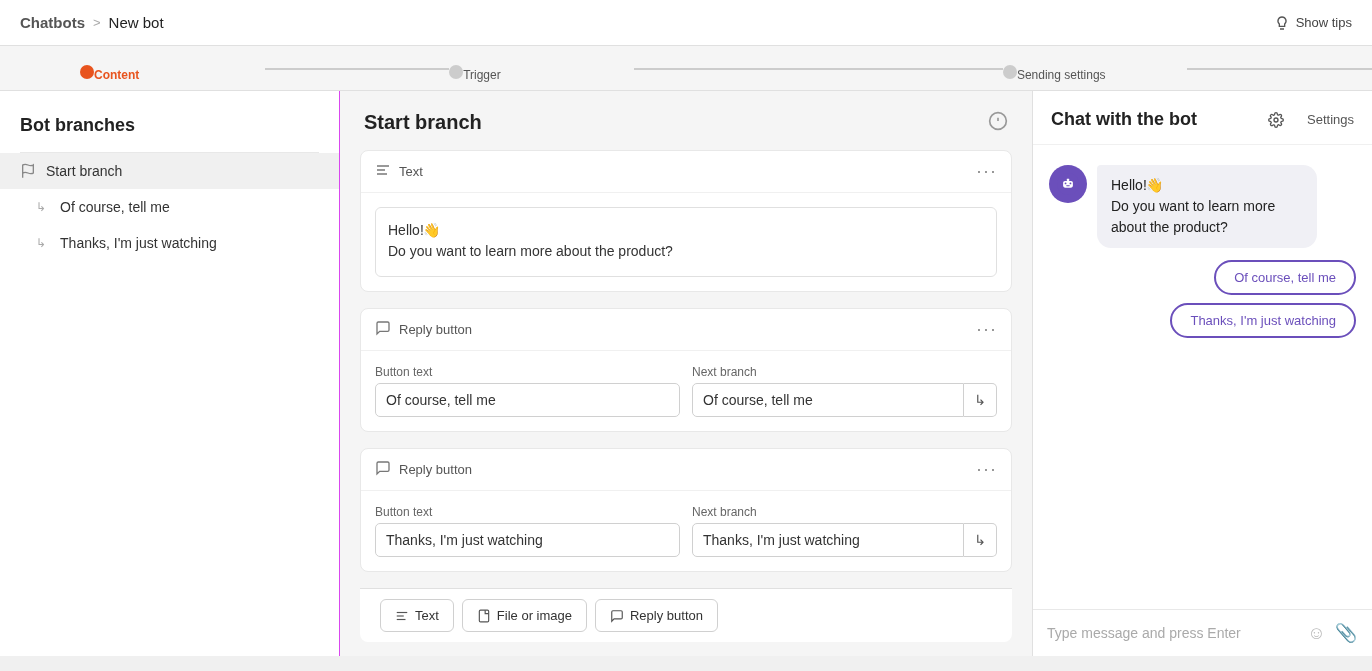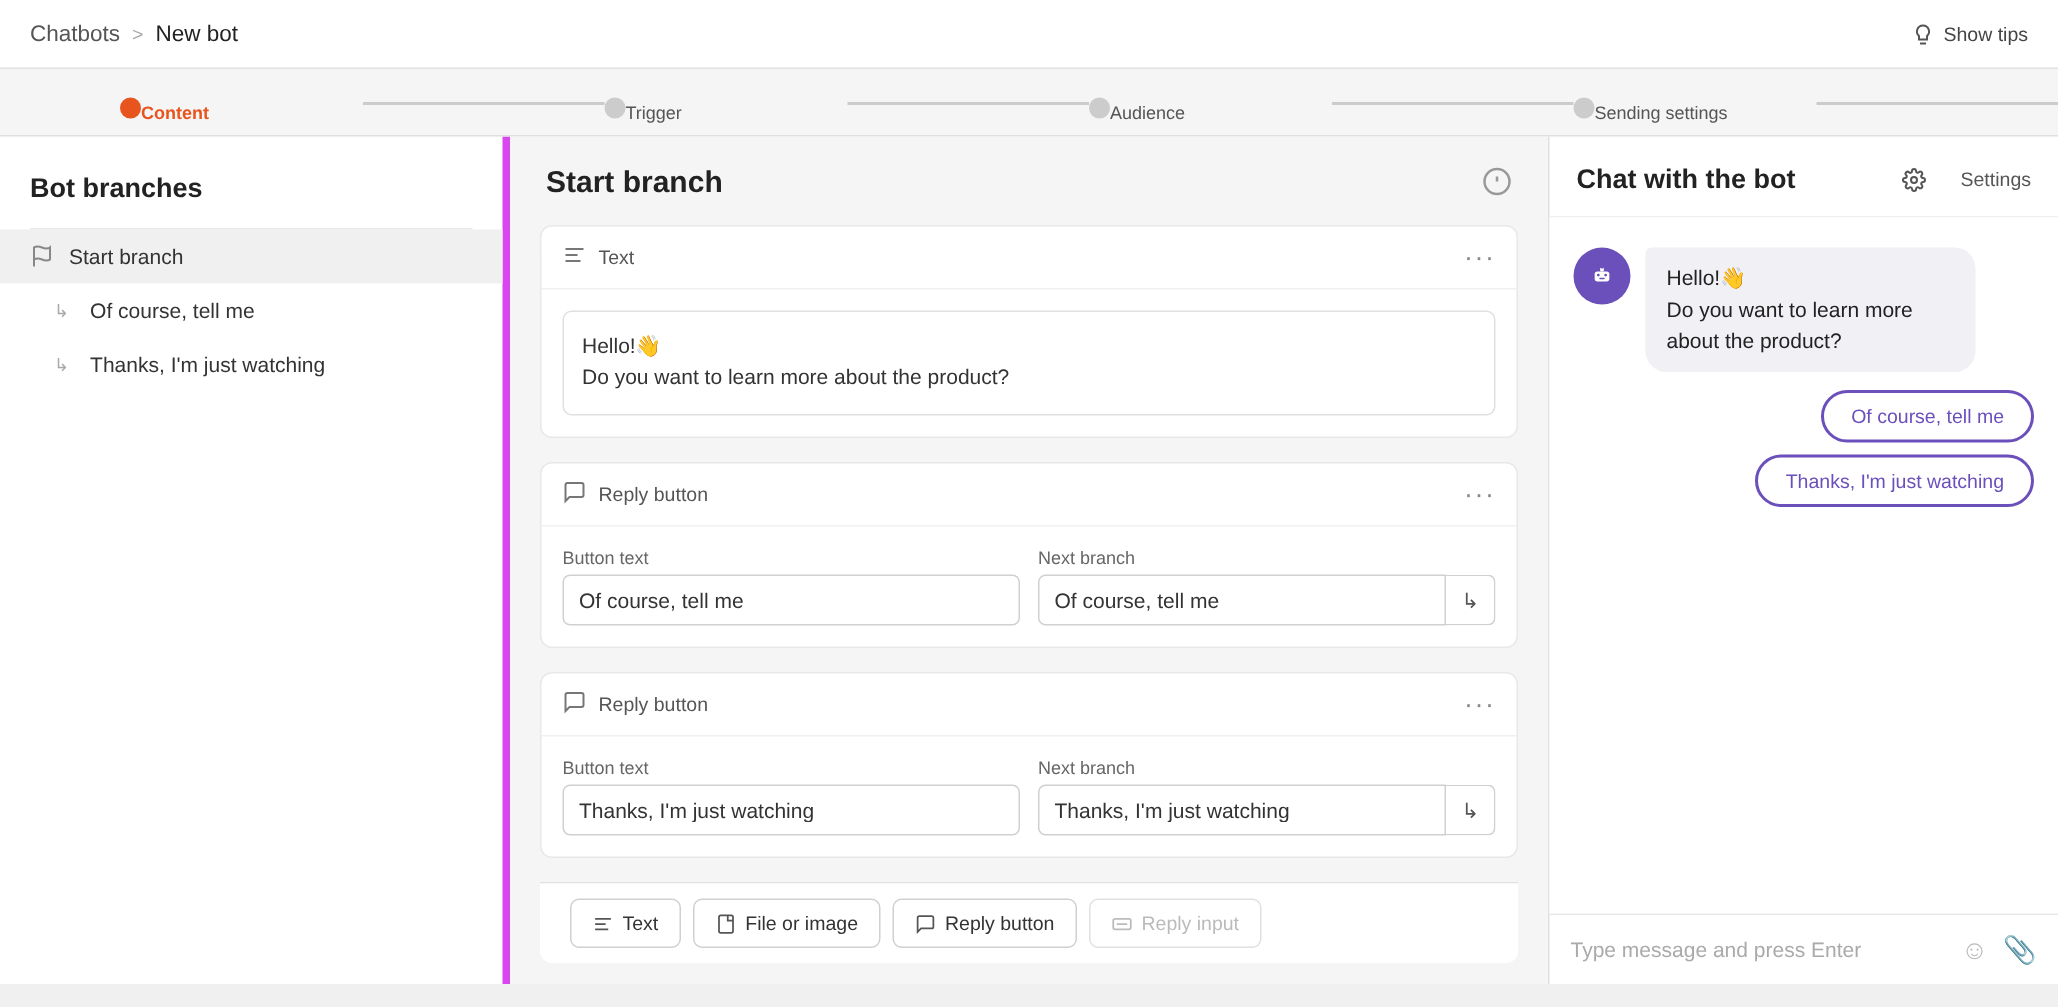--- a/index.html
+++ b/index.html
@@ -4,21 +4,21 @@
   <style>
     * { box-sizing: border-box; margin: 0; padding: 0; }
     body { font-family: -apple-system, BlinkMacSystemFont, 'Segoe UI', sans-serif; font-size: 14px; background: #f0f0f0; color: #222; }
 
     
     .topbar {
       display: flex; align-items: center; justify-content: space-between;
       padding: 0 20px; height: 46px; background: #fff; border-bottom: 1px solid #e0e0e0;
     }
     .breadcrumb { display: flex; align-items: center; gap: 8px; font-size: 15px; }
-    .breadcrumb-chatbots { color: #555; font-weight: 400; cursor: pointer; }
+    .breadcrumb-chatbots { color: #555; font-weight: 700; cursor: pointer; }
     .breadcrumb-sep { color: #aaa; font-size: 13px; }
     .breadcrumb-current { color: #222; font-weight: 500; }
     .show-tips { display: flex; align-items: center; gap: 6px; font-size: 13px; color: #444; cursor: pointer; }
     .show-tips svg { width: 16px; height: 16px; }
 
     
     .stepper {
       background: #f5f5f5; padding: 16px 0 8px 0;
       display: flex; align-items: flex-start; justify-content: center; gap: 0;
       border-bottom: 1px solid #e0e0e0;
@@ -32,21 +32,21 @@
     .step-label.active { color: #e8541e; font-weight: 600; }
     .step-connector { flex: 1; height: 2px; background: #ccc; align-self: center; margin-top: -6px; }
 
     
     .main-layout {
       display: flex; height: calc(671px - 46px - 60px); overflow: hidden;
     }
 
     
     .sidebar {
-      width: 340px; min-width: 240px; background: #fff; border-right: 5px solid #d946ef;
+      width: 340px; min-width: 240px; background: #fff; border-right: 1px solid #d946ef;
       padding: 24px 0 0 0; flex-shrink: 0;
     }
     .sidebar-title { font-size: 18px; font-weight: 700; padding: 0 20px 16px 20px; }
     .sidebar-divider { height: 1px; background: #e8e8e8; margin: 0 20px; }
     .sidebar-item {
       display: flex; align-items: center; gap: 10px; padding: 10px 20px;
       cursor: pointer; color: #333; font-size: 14px;
     }
     .sidebar-item.active { background: #f0f0f0; font-weight: 500; }
     .sidebar-item-icon { color: #888; display: flex; align-items: center; }
@@ -177,24 +177,20 @@
   <div class="step" style="padding-left:80px;">
     <span class="step-dot active"></span>
     <span class="step-label active">Content</span>
   </div>
   <div class="step-connector"></div>
   <div class="step">
     <span class="step-dot"></span>
     <span class="step-label">Trigger</span>
   </div>
   <div class="step-connector"></div>
-  <div class="step">
-    <span class="step-dot"></span>
-    <span class="step-label">Audience</span>
-  </div>
   <div class="step-connector"></div>
   <div class="step">
     <span class="step-dot"></span>
     <span class="step-label">Sending settings</span>
   </div>
   <div class="step-connector"></div>
 </div>
 
 <div class="main-layout">
 
@@ -328,27 +324,20 @@
             <polyline points="14,2 14,8 20,8"></polyline>
           </svg>
         <span>File or image</span>
       </button>
       <button class="toolbar-btn">
         <svg width="14" height="14" viewBox="0 0 24 24" fill="none" stroke="#555" stroke-width="2">
             <path d="M21 15a2 2 0 0 1-2 2H7l-4 4V5a2 2 0 0 1 2-2h14a2 2 0 0 1 2 2z"></path>
           </svg>
         <span>Reply button</span>
       </button>
-      <button class="toolbar-btn disabled">
-        <svg width="14" height="14" viewBox="0 0 24 24" fill="none" stroke="#bbb" stroke-width="2">
-            <rect x="2" y="6" width="20" height="12" rx="2"></rect>
-            <line x1="6" y1="12" x2="18" y2="12"></line>
-          </svg>
-        <span style="color:#bbb;">Reply input</span>
-      </button>
     </div>
   </div>
 
   <div class="chat-panel">
     <div class="chat-header">
       <span class="chat-title">Chat with the bot</span>
       <div class="chat-settings">
         <svg width="16" height="16" viewBox="0 0 24 24" fill="none" stroke="#555" stroke-width="2">
             <circle cx="12" cy="12" r="3"></circle>
             <path d="M19.4 15a1.65 1.65 0 0 0 .33 1.82l.06.06a2 2 0 1 1-2.83 2.83l-.06-.06a1.65 1.65 0 0 0-1.82-.33 1.65 1.65 0 0 0-1 1.51V21a2 2 0 1 1-4 0v-.09A1.65 1.65 0 0 0 9 19.4a1.65 1.65 0 0 0-1.82.33l-.06.06a2 2 0 1 1-2.83-2.83l.06-.06A1.65 1.65 0 0 0 4.68 15a1.65 1.65 0 0 0-1.51-1H3a2 2 0 1 1 0-4h.09A1.65 1.65 0 0 0 4.6 9a1.65 1.65 0 0 0-.33-1.82l-.06-.06a2 2 0 1 1 2.83-2.83l.06.06A1.65 1.65 0 0 0 9 4.68a1.65 1.65 0 0 0 1-1.51V3a2 2 0 1 1 4 0v.09a1.65 1.65 0 0 0 1 1.51 1.65 1.65 0 0 0 1.82-.33l.06-.06a2 2 0 1 1 2.83 2.83l-.06.06A1.65 1.65 0 0 0 19.4 9a1.65 1.65 0 0 0 1.51 1H21a2 2 0 1 1 0 4h-.09a1.65 1.65 0 0 0-1.51 1z"></path>

